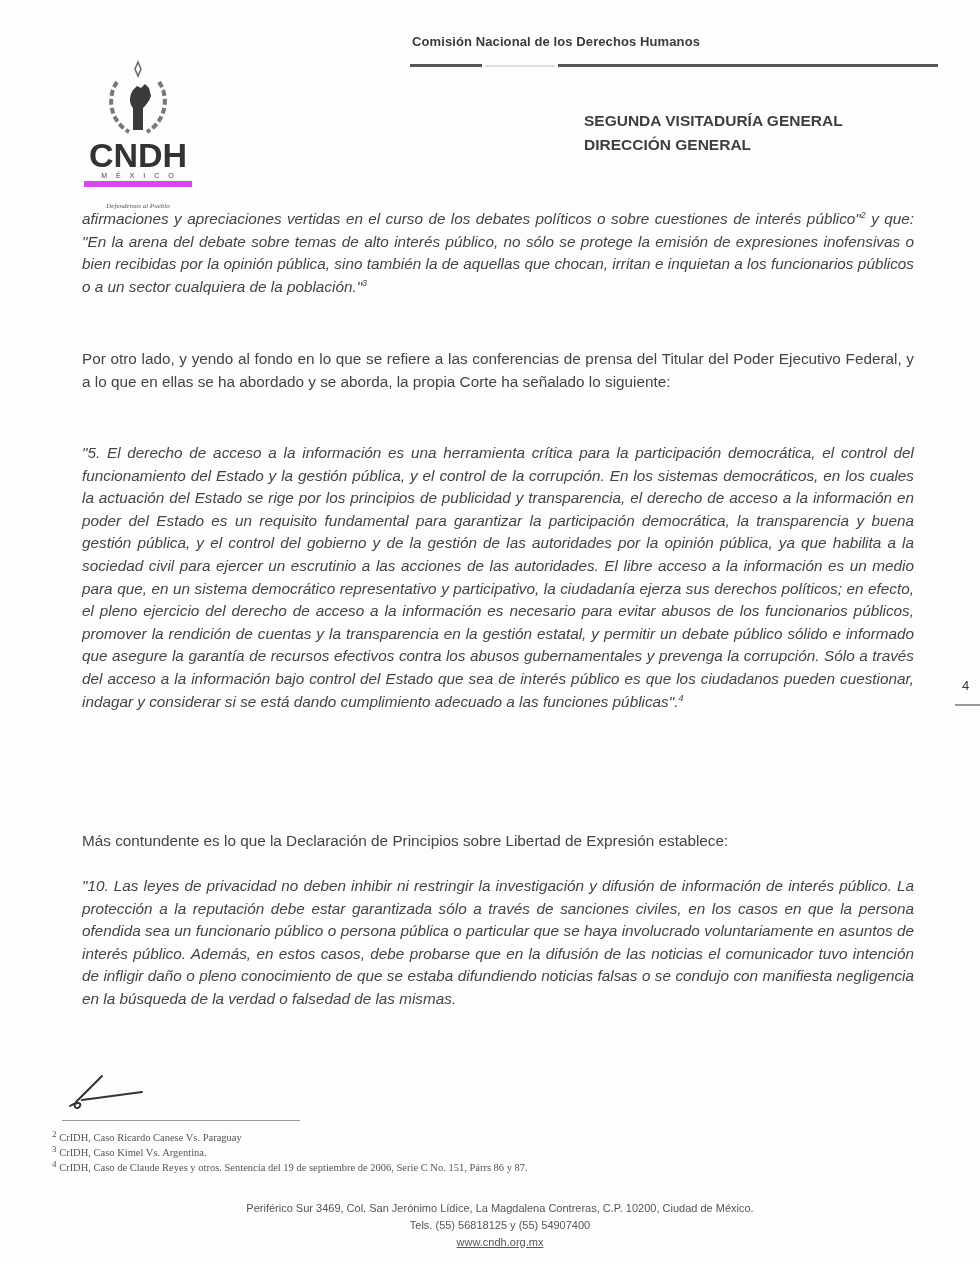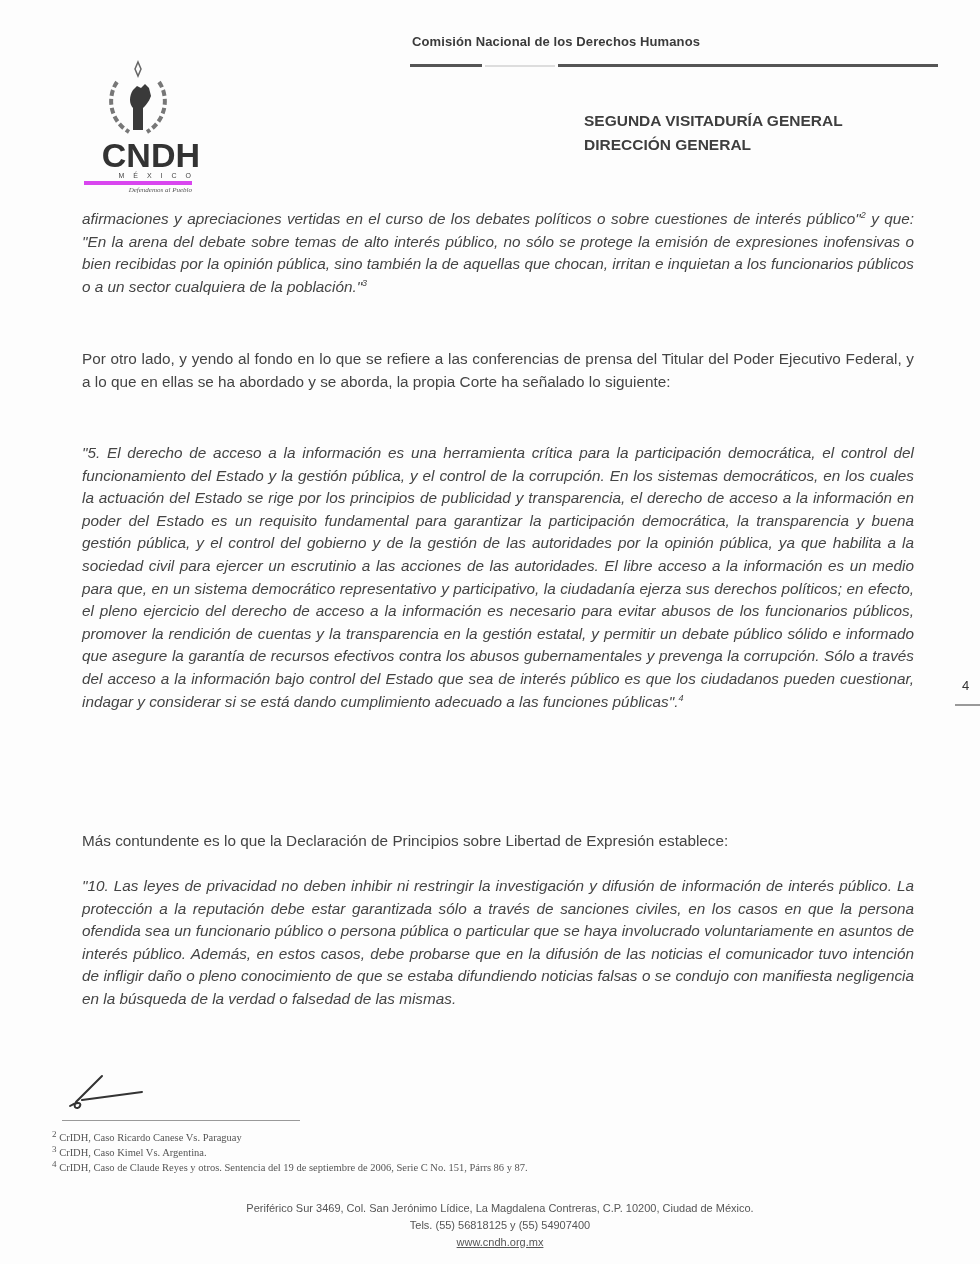--- a/index.html
+++ b/index.html
@@ -1,25 +1,25 @@
 <!DOCTYPE html>
 <html><head>
   <meta charset="utf-8">
   <style>
     html, body { margin: 0; padding: 0; }
     body {
       width: 980px; height: 1264px; background: #fdfdfd; position: relative; overflow: hidden;
       font-family: "Liberation Sans", sans-serif; color: #3a3a3a;
     }
     .page { position: absolute; inset: 0; filter: blur(0.45px); }
-    .logo { position: absolute; left: 76px; top: 60px; width: 124px; height: 150px; text-align: right; }
+    .logo { position: absolute; left: 76px; top: 60px; width: 124px; height: 150px; text-align: center; }
     .logo svg { display: block; margin: 0 auto; }
     .logo .cndh { font-family: "Liberation Sans", sans-serif; font-weight: bold; font-size: 34px; color: #333; letter-spacing: 0px; line-height: 30px; margin-top: 2px; }
     .logo .mexico { font-size: 7px; letter-spacing: 9px; color: #444; margin-top: 2px; padding-left: 8px; }
-    .logo .tagline { font-family: "Liberation Serif", serif; font-style: italic; font-size: 7px; color: #555; border-top: 4px solid #d946ef; margin: 2px 8px 0; padding-top: 1px; }
+    .logo .tagline { font-family: "Liberation Serif", serif; font-style: italic; font-size: 7px; color: #555; border-top: 6px solid #d946ef; margin: 2px 8px 0; padding-top: 15px; }
     .org-title { position: absolute; left: 412px; top: 34px; font-weight: bold; font-size: 13px; color: #3b3b3b; letter-spacing: 0.1px; }
     .org-rule { position: absolute; top: 64px; height: 3px; background: #555; }
     .org-rule.r1 { left: 410px; width: 72px; }
     .org-rule.r2 { left: 485px; width: 70px; background: #ddd; height: 2px; top: 65px; }
     .org-rule.r3 { left: 558px; width: 380px; }
     .dept { position: absolute; left: 584px; top: 82px; font-weight: bold; font-size: 15.5px; color: #3e3e3e; line-height: 24px; margin-top: 27px; }
     .body-text { position: absolute; left: 82px; width: 832px; font-size: 15.3px; line-height: 22.6px; color: #444; text-align: justify; }
     .body-text.italic { font-style: italic; }
     .p1 { top: 208px; }
     .p2 { top: 348px; }

